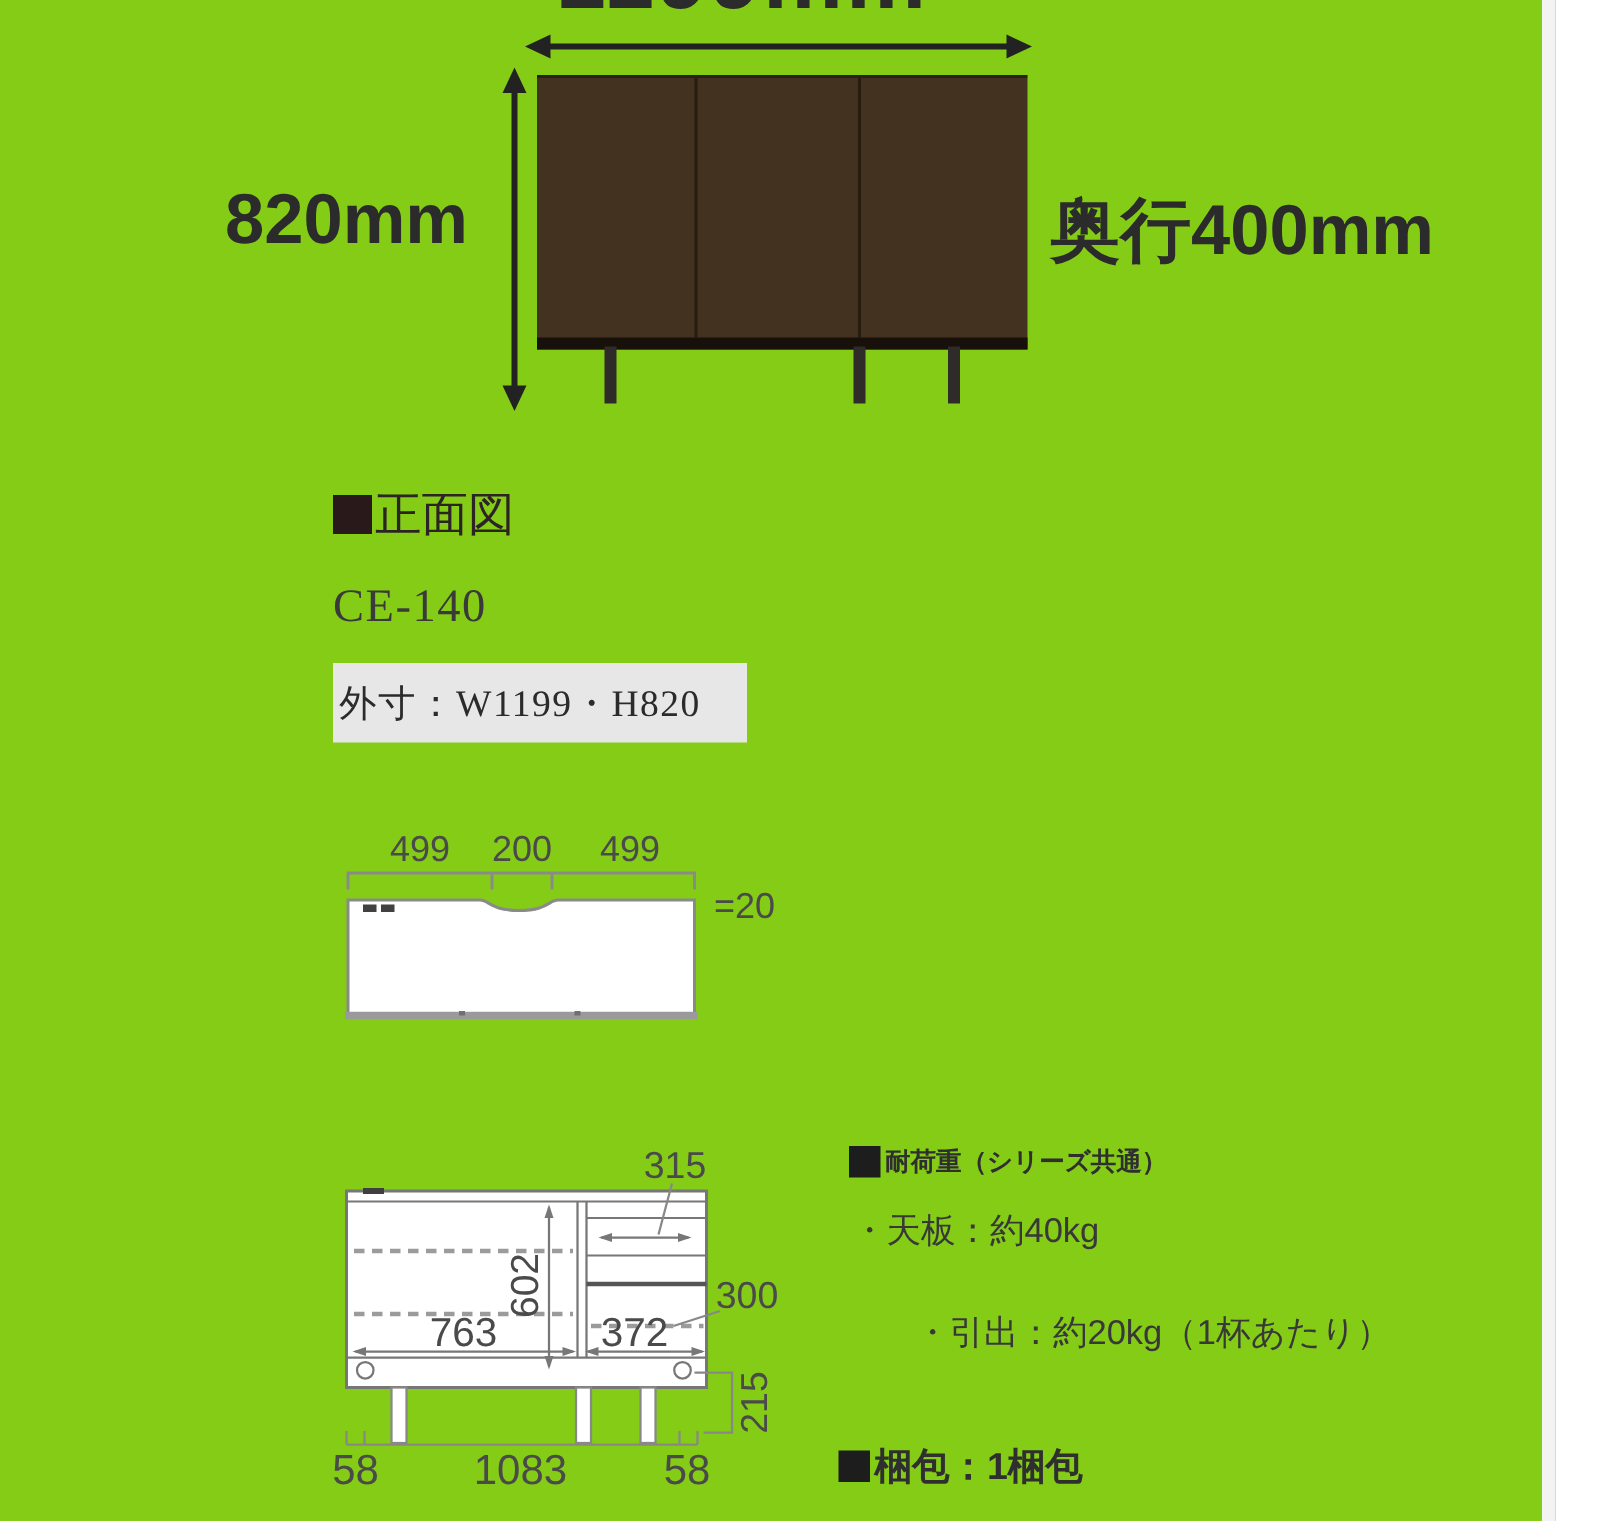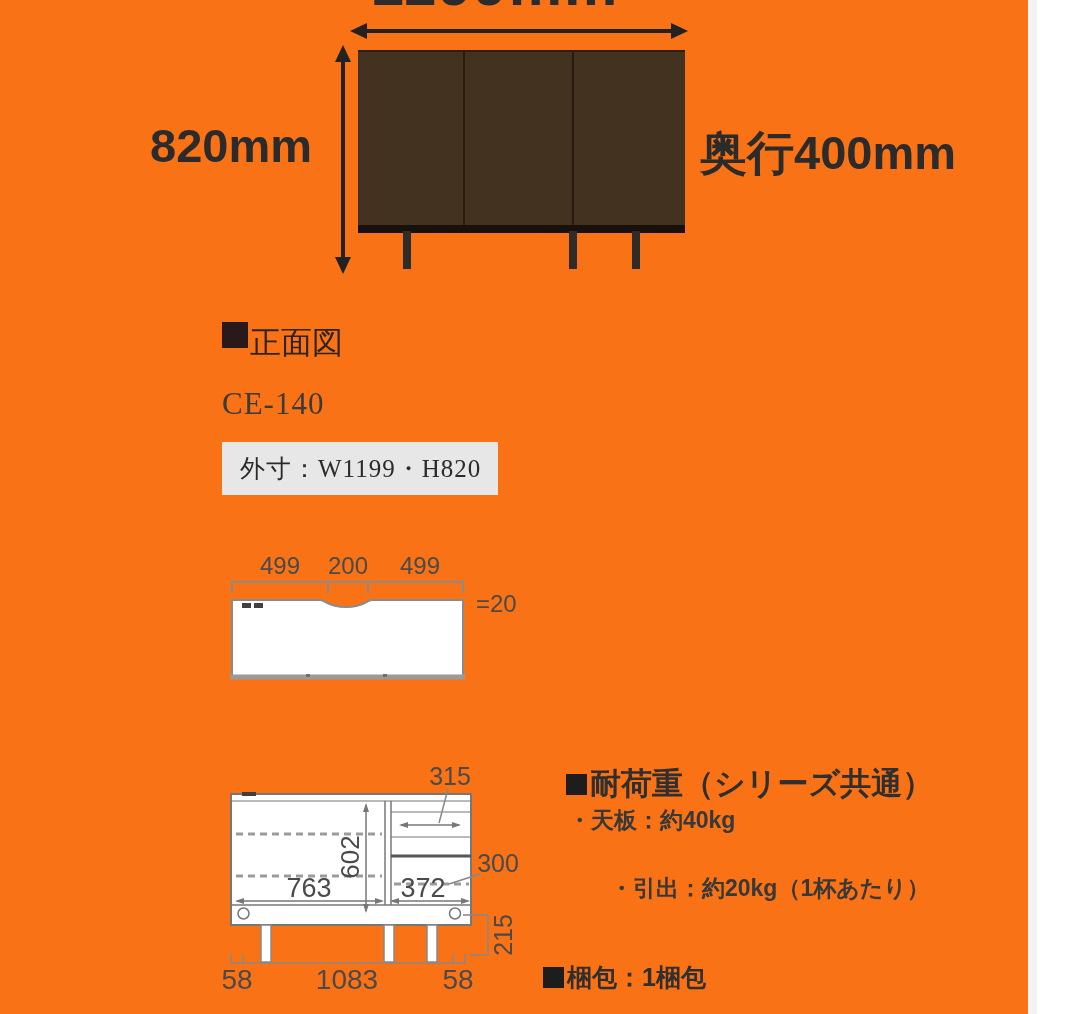--- a/index.html
+++ b/index.html
@@ -1,17 +1,17 @@
 <!DOCTYPE html>
 <html><head>
 <meta charset="utf-8">
 <style>
   html,body{margin:0;padding:0;background:#fff;}
   .canvas{
-    position:relative;width:1037px;height:1014px;background:#f97316;
+    position:relative;width:1037px;height:1014px;background:#84cc16;
     overflow:hidden;font-family:"Liberation Sans","DejaVu Sans",sans-serif;
   }
   .edge-band{position:absolute;top:0;right:0;width:9px;height:100%;background:#f3f3f3;}
   
   .dim-top{
     position:absolute;left:350px;top:-45px;width:290px;text-align:center;
     font-size:60px;line-height:60px;font-weight:600;color:#2b2b2b;letter-spacing:2px;
   }
   .dim-left{
     position:absolute;left:150px;top:118px;width:182px;text-align:left;
@@ -33,50 +33,50 @@
   .cabinet .seam{position:absolute;top:0;bottom:8px;width:2px;background:rgba(18,11,5,0.55);}
   .cabinet .seam.s1{left:32%;}
   .cabinet .seam.s2{left:65.5%;}
   .cabinet .plinth{position:absolute;left:0;right:0;bottom:0;height:8px;background:#18100a;}
   .leg{position:absolute;top:231px;width:8px;height:38px;background:#2f2b28;}
   .leg.l1{left:403px;}
   .leg.l2{left:569px;}
   .leg.l3{left:632px;}
   
   .sec-title{
-    position:absolute;left:222px;top:322px;display:flex;
+    position:absolute;left:222px;top:322px;display:flex;align-items:center;
     font-family:"Liberation Serif","DejaVu Serif",serif;font-size:31px;color:#2c2325;
   }
   .sec-title .sq{display:inline-block;width:26px;height:26px;background:#2a191b;margin-right:2px;}
   .model{
     position:absolute;left:222px;top:386px;
     font-family:"Liberation Serif","DejaVu Serif",serif;font-size:31px;color:#3a3a3a;letter-spacing:1px;
   }
   .outer-dims{
     position:absolute;left:222px;top:442px;width:276px;height:53px;background:#e7e7e7;
     font-family:"Liberation Serif","DejaVu Serif",serif;font-size:25px;color:#2b2b2b;
-    display:flex;align-items:center;padding-left:18px;box-sizing:border-box;letter-spacing:1px;
+    display:flex;align-items:center;padding-left:4px;box-sizing:border-box;letter-spacing:1px;
   }
   
   .topview{position:absolute;left:220px;top:548px;}
   .frontview{position:absolute;left:220px;top:755px;}
   svg text{font-family:"Liberation Sans","DejaVu Sans",sans-serif;fill:#4a4a4a;}
   
   .spec-head{
     position:absolute;left:566px;top:763px;display:flex;align-items:center;
-    font-size:31px;font-weight:700;color:#2f2f2f;
+    font-size:17px;font-weight:700;color:#2f2f2f;
   }
   .spec-head .sq, .packing .sq{display:inline-block;width:21px;height:21px;background:#1d1d1d;margin-right:3px;}
-  .spec-item{position:absolute;left:568px;font-size:23px;font-weight:700;color:#383838;}
+  .spec-item{position:absolute;left:568px;font-size:23px;font-weight:400;color:#383838;}
   .spec-item.i0{top:805px;}
   .spec-item.i1{top:832px;}
   .spec-item.i2{top:873px;margin-left:42px;}
   .spec-note{position:absolute;left:568px;top:899px;font-size:23px;font-weight:700;color:#383838;}
   .packing{
-    position:absolute;left:543px;top:961px;display:flex;align-items:center;
+    position:absolute;left:559px;top:961px;display:flex;align-items:center;
     font-size:25px;font-weight:700;color:#2f2f2f;
   }
 </style>
 </head>
 <body>
 
 <div class="canvas">
 
   <div class="edge-band"></div>
 

